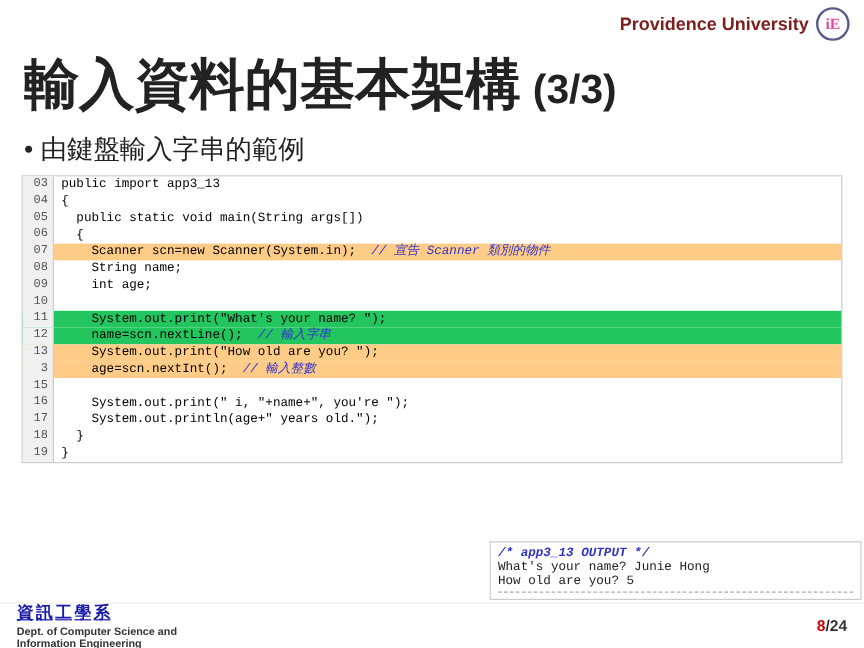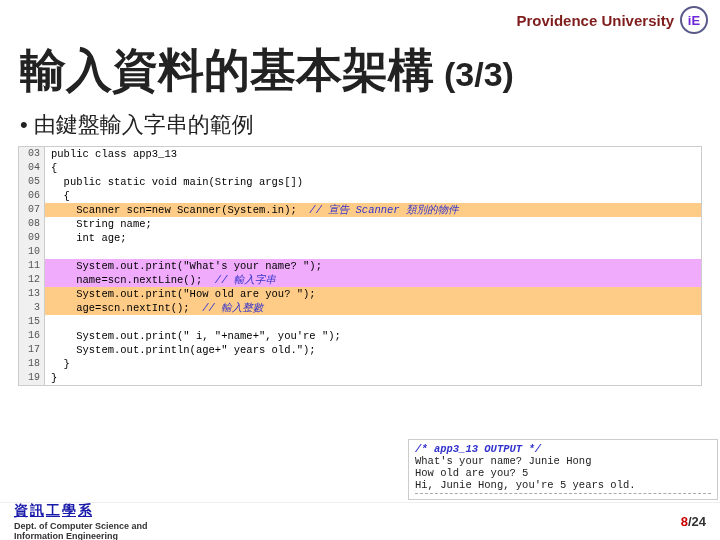--- a/index.html
+++ b/index.html
@@ -29,21 +29,22 @@
     .logo-icon {
       width: 28px;
       height: 28px;
       border: 2px solid #5a5a8a;
       border-radius: 50%;
       display: inline-flex;
       align-items: center;
       justify-content: center;
       font-weight: bold;
       font-size: 13px;
-      color: #6d28d9;
+      color: #ec4899;
+      font-family: Liberation Serif, serif;
     }
 
     
     .main-title {
       font-size: 38px;
       font-weight: bold;
       color: #222;
       padding: 4px 20px 4px 20px;
       display: flex;
       align-items: baseline;
@@ -95,21 +96,21 @@
       user-select: none;
     }
 
     .code-content {
       padding-left: 6px;
       flex: 1;
       line-height: 14px;
       white-space: pre;
     }
     .highlight-orange { background: #ffcc88; }
-    .highlight-blue   { background: #f0abfc; }
+    .highlight-blue   { background: #22c55e; }
     .comment-blue { color: #3333cc; font-style: italic; }
 
     
     .output-area {
       position: absolute;
       right: 2px;
       bottom: 40px;
       width: 310px;
       background: #fff;
       border: 1px solid #ccc;
@@ -186,21 +187,21 @@
   <span class="title-en">(3/3)</span>
 </div>
 
 <div class="bullet-section">
   <span>• 由鍵盤輸入字串的範例</span>
 </div>
 
 <div class="code-area" id="code-block">
     <div class="code-row">
       <div class="line-num">03</div>
-      <div class="code-content">public class app3_13</div>
+      <div class="code-content">public import app3_13</div>
     </div>
     <div class="code-row">
       <div class="line-num">04</div>
       <div class="code-content">{</div>
     </div>
     <div class="code-row">
       <div class="line-num">05</div>
       <div class="code-content">  public static void main(String args[])</div>
     </div>
     <div class="code-row">
@@ -275,15 +276,14 @@
   </div>
   <div class="footer-right">
     <span style="color:#cc0000;font-weight:bold;" id="page-current">8</span><span id="page-sep">/</span><span id="page-total">24</span>
   </div>
 </div>
 
 <div class="output-area">
     <div class="output-title">/* app3_13 OUTPUT */</div>
     <div class="output-line">What's your name? Junie Hong</div>
     <div class="output-line">How old are you? 5</div>
-    <div class="output-line">Hi, Junie Hong, you're 5 years old.</div>
     <div class="output-separator"></div>
   </div>
 
 </body></html>

